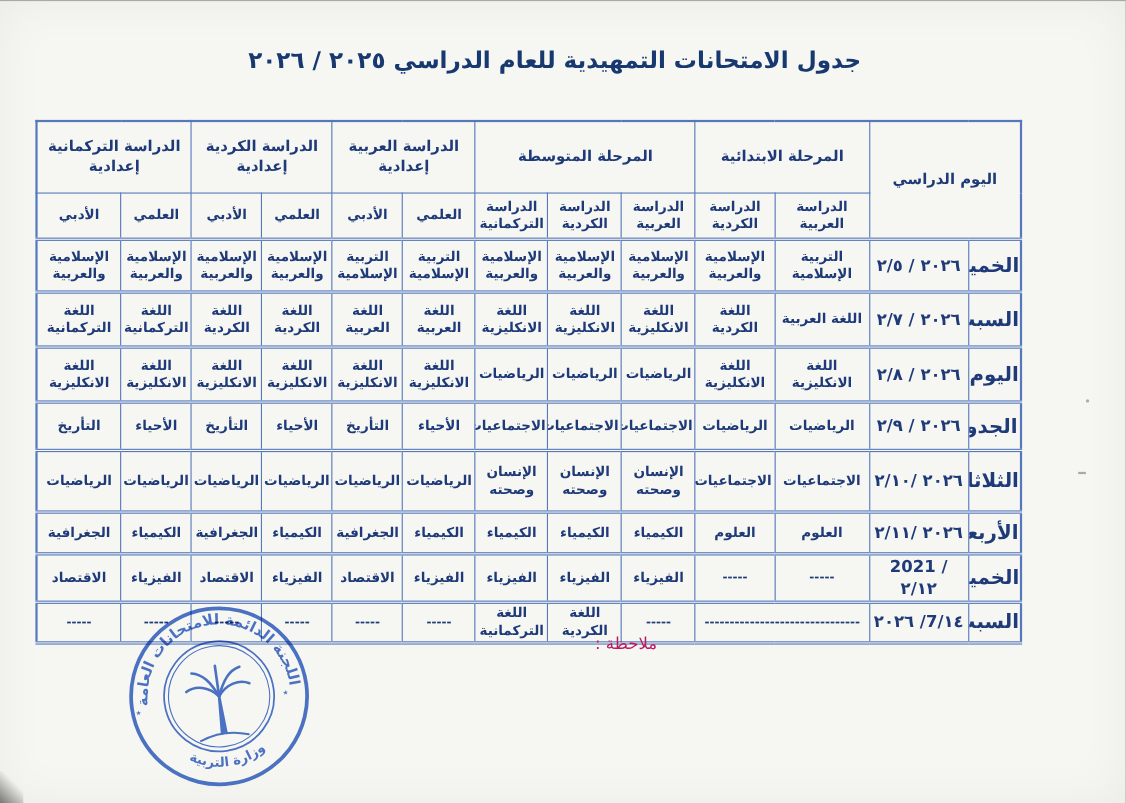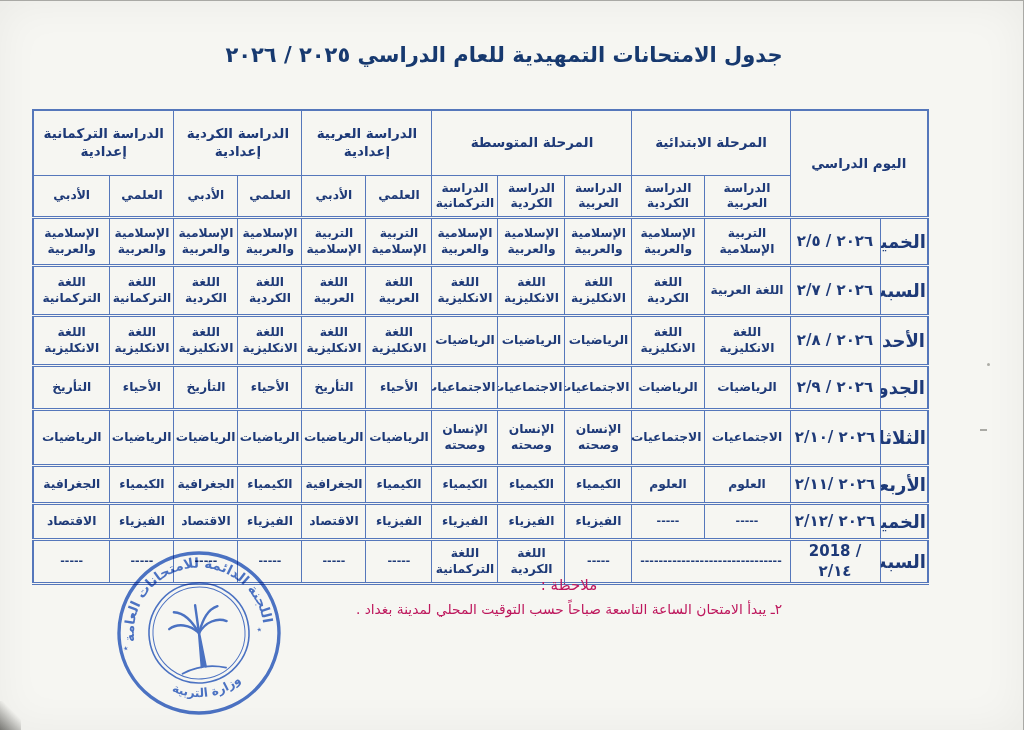--- a/index.html
+++ b/index.html
@@ -144,21 +144,21 @@
           <td>اللغة الانكليزية</td>
           <td>اللغة الانكليزية</td>
           <td>اللغة العربية</td>
           <td>اللغة العربية</td>
           <td>اللغة الكردية</td>
           <td>اللغة الكردية</td>
           <td>اللغة التركمانية</td>
           <td>اللغة التركمانية</td>
         </tr>
         <tr>
-          <td class="day">الأحد</td>
+          <td class="day">اليوم</td>
           <td class="date"><span class="ltr">٢٠٢٦ / ٢/٨</span></td>
           <td>اللغة الانكليزية</td>
           <td>اللغة الانكليزية</td>
           <td>الرياضيات</td>
           <td>الرياضيات</td>
           <td>الرياضيات</td>
           <td>اللغة الانكليزية</td>
           <td>اللغة الانكليزية</td>
           <td>اللغة الانكليزية</td>
           <td>اللغة الانكليزية</td>
@@ -205,53 +205,52 @@
           <td>الكيمياء</td>
           <td>الكيمياء</td>
           <td>الجغرافية</td>
           <td>الكيمياء</td>
           <td>الجغرافية</td>
           <td>الكيمياء</td>
           <td>الجغرافية</td>
         </tr>
         <tr>
           <td class="day">الخميس</td>
-          <td class="date"><span class="ltr">٢٠٢٦ /٢/١٢</span></td>
+          <td class="date"><span class="ltr">2021 /٢/١٢</span></td>
           <td class="dash">-----</td>
           <td class="dash">-----</td>
           <td>الفيزياء</td>
           <td>الفيزياء</td>
           <td>الفيزياء</td>
           <td>الفيزياء</td>
           <td>الاقتصاد</td>
           <td>الفيزياء</td>
           <td>الاقتصاد</td>
           <td>الفيزياء</td>
           <td>الاقتصاد</td>
         </tr>
         <tr>
           <td class="day">السبت</td>
-          <td class="date"><span class="ltr">2018 /٢/١٤</span></td>
+          <td class="date"><span class="ltr">٢٠٢٦ /7/١٤</span></td>
           <td class="dash" colspan="2">-------------------------------</td>
           <td class="dash">-----</td>
           <td>اللغة الكردية</td>
           <td>اللغة التركمانية</td>
           <td class="dash">-----</td>
           <td class="dash">-----</td>
           <td class="dash">-----</td>
           <td class="dash">-----</td>
           <td class="dash">-----</td>
           <td class="dash">-----</td>
         </tr>
       </tbody>
   </table>
 
   <div class="notes">
     <div class="heading">ملاحظة :</div>
-    <div>٢ـ يبدأ الامتحان الساعة التاسعة صباحاً حسب التوقيت المحلي لمدينة بغداد .</div>
   </div>
 
   <svg class="stamp" viewBox="-90 -90 180 180">
     <g fill="none" stroke="#2f5ec4">
       <circle r="80" stroke-width="3.4"></circle>
       <circle r="50" stroke-width="1.6"></circle>
       <circle r="46" stroke-width="1"></circle>
       <path id="arcTop" d="M -61,22 A 65 65 0 1 1 61,22" stroke="none"></path>
       <path id="arcBottom" d="M -50,40 A 64 64 0 0 0 50,40" stroke="none"></path>
     </g>

